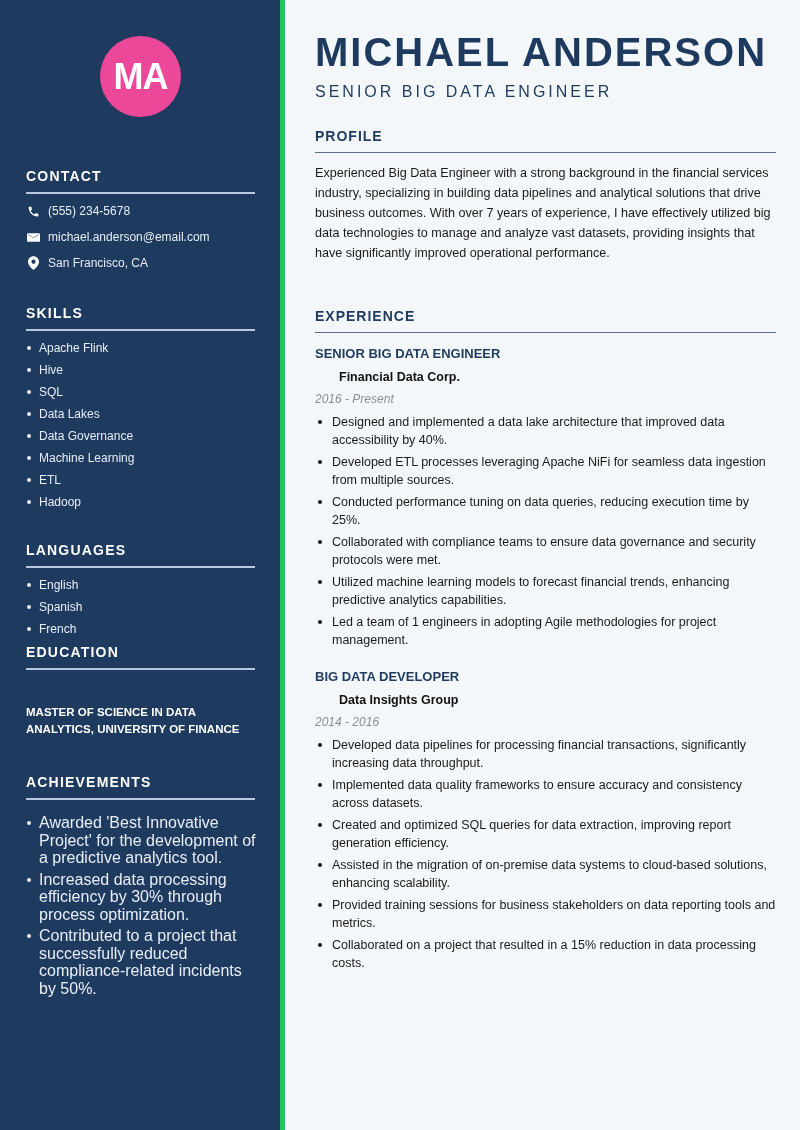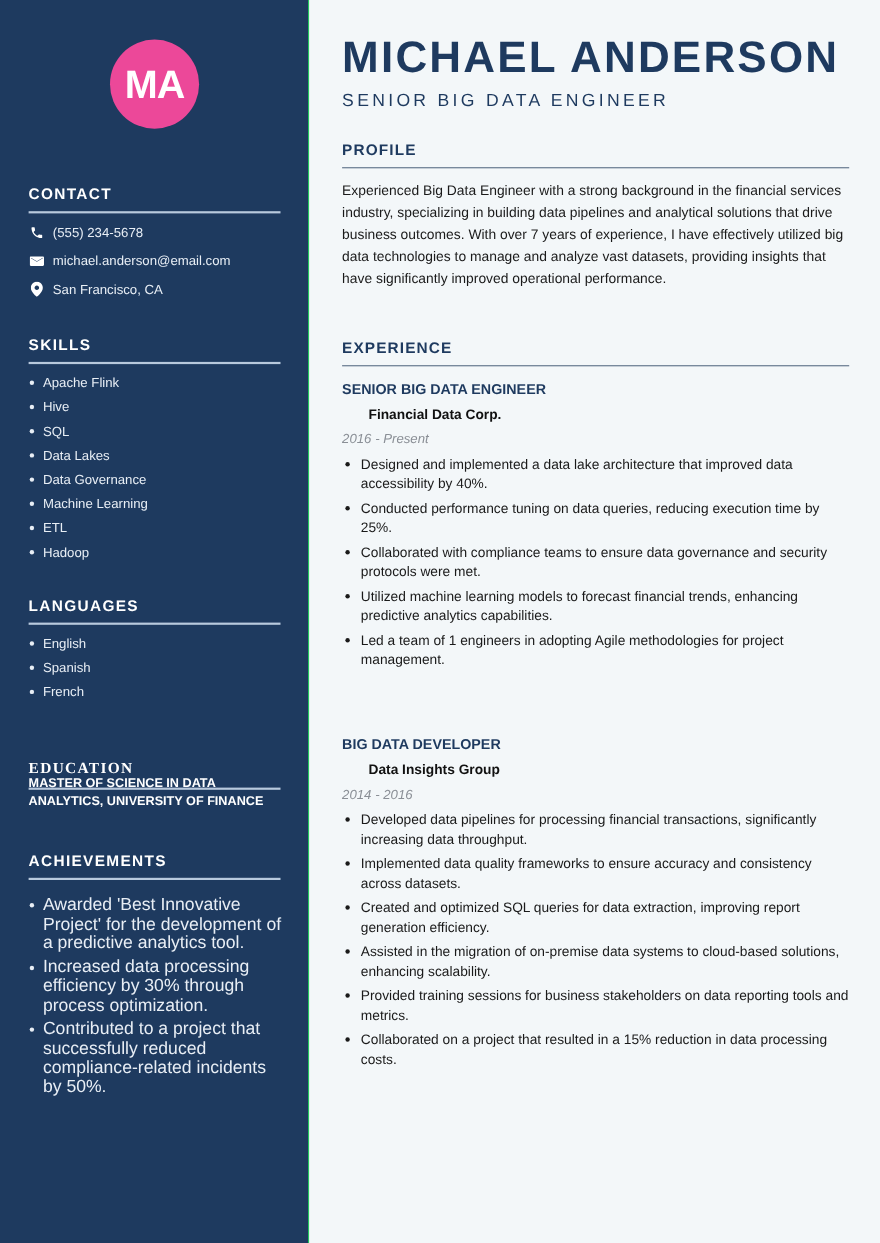--- a/index.html
+++ b/index.html
@@ -1,19 +1,19 @@
 <!DOCTYPE html>
 <html><head>
 <meta charset="utf-8">
 <style>
   * { box-sizing: border-box; margin: 0; padding: 0; }
   html, body { width: 800px; height: 1130px; overflow: hidden; }
   body { font-family: "Liberation Sans", "DejaVu Sans", sans-serif; background: #f3f7f9; position: relative; }
   .sidebar { position: absolute; left: 0; top: 0; width: 280px; height: 1130px; background: #1e3a5f; color: #ffffff; }
-  .main { position: absolute; left: 280px; top: 0; width: 520px; height: 1130px; background: #f3f7f9; border-left: 1px solid #22c55e; }
+  .main { position: absolute; left: 280px; top: 0; width: 520px; height: 1130px; background: #f3f7f9; border-left: 5px solid #22c55e; }
   .avatar { position: absolute; left: 100px; top: 36px; width: 81px; height: 81px; border-radius: 50%; background: #ec4899; display: flex; align-items: center; justify-content: center; }
   .avatar span { font-weight: bold; font-size: 36px; color: #ffffff; letter-spacing: -1px; }
   .s-head { position: absolute; left: 26px; width: 229px; font-weight: bold; font-size: 14px; letter-spacing: 1.2px; color: #ffffff; padding-bottom: 8px; border-bottom: 2px solid #b8c9dd; }
   .contact-row { position: absolute; left: 26px; display: flex; align-items: flex-end; font-size: 12px; color: #e8eef5; }
   .contact-row .ic { width: 14px; height: 14px; margin-right: 8px; display: flex; align-items: center; justify-content: center; }
   .s-list { position: absolute; left: 26px; list-style: none; font-size: 12px; color: #e8eef5; }
   .s-list li { position: relative; padding-left: 13px; height: 22px; line-height: 22px; }
   .s-list li::before { content: ""; position: absolute; left: 1px; top: 9px; width: 4px; height: 4px; border-radius: 50%; background: #e8eef5; }
   .edu { position: absolute; left: 26px; top: 704px; width: 230px; font-weight: bold; font-size: 11.5px; line-height: 17px; color: #ffffff; }
   .ach { position: absolute; left: 26px; top: 814px; width: 235px; list-style: none; font-size: 16px; color: #e8eef5; }
@@ -78,21 +78,21 @@
     <li>Hadoop</li>
   </ul>
 
   <div class="s-head" style="top:542px;">LANGUAGES</div>
   <ul class="s-list" style="top:574px;">
     <li>English</li>
     <li>Spanish</li>
     <li>French</li>
   </ul>
 
-  <div class="s-head" style="top:692px;font-family:Liberation Serif, serif;">EDUCATION</div>
+  <div class="s-head" style="top:644px;">EDUCATION</div>
   <div class="edu">MASTER OF SCIENCE IN DATA ANALYTICS, UNIVERSITY OF FINANCE</div>
 
   <div class="s-head" style="top:774px;">ACHIEVEMENTS</div>
   <ul class="ach">
     <li>Awarded 'Best Innovative Project' for the development of a predictive analytics tool.</li>
     <li>Increased data processing efficiency by 30% through process optimization.</li>
     <li>Contributed to a project that successfully reduced compliance-related incidents by 50%.</li>
   </ul>
 </div>
 
@@ -104,20 +104,21 @@
   <div class="profile">Experienced Big Data Engineer with a strong background in the financial services industry, specializing in building data pipelines and analytical solutions that drive business outcomes. With over 7 years of experience, I have effectively utilized big data technologies to manage and analyze vast datasets, providing insights that have significantly improved operational performance.</div>
 
   <div class="m-head" style="top:308px;">EXPERIENCE</div>
 
   <div class="job" style="top:343px;">
     <div class="job-title">SENIOR BIG DATA ENGINEER</div>
     <div class="job-co">Financial Data Corp.</div>
     <div class="job-date">2016 - Present</div>
     <ul>
       <li>Designed and implemented a data lake architecture that improved data accessibility by 40%.</li>
+      <li>Developed ETL processes leveraging Apache NiFi for seamless data ingestion from multiple sources.</li>
       <li>Conducted performance tuning on data queries, reducing execution time by 25%.</li>
       <li>Collaborated with compliance teams to ensure data governance and security protocols were met.</li>
       <li>Utilized machine learning models to forecast financial trends, enhancing predictive analytics capabilities.</li>
       <li>Led a team of 1 engineers in adopting Agile methodologies for project management.</li>
     </ul>
   </div>
 
   <div class="job" style="top:666px;">
     <div class="job-title">BIG DATA DEVELOPER</div>
     <div class="job-co">Data Insights Group</div>

